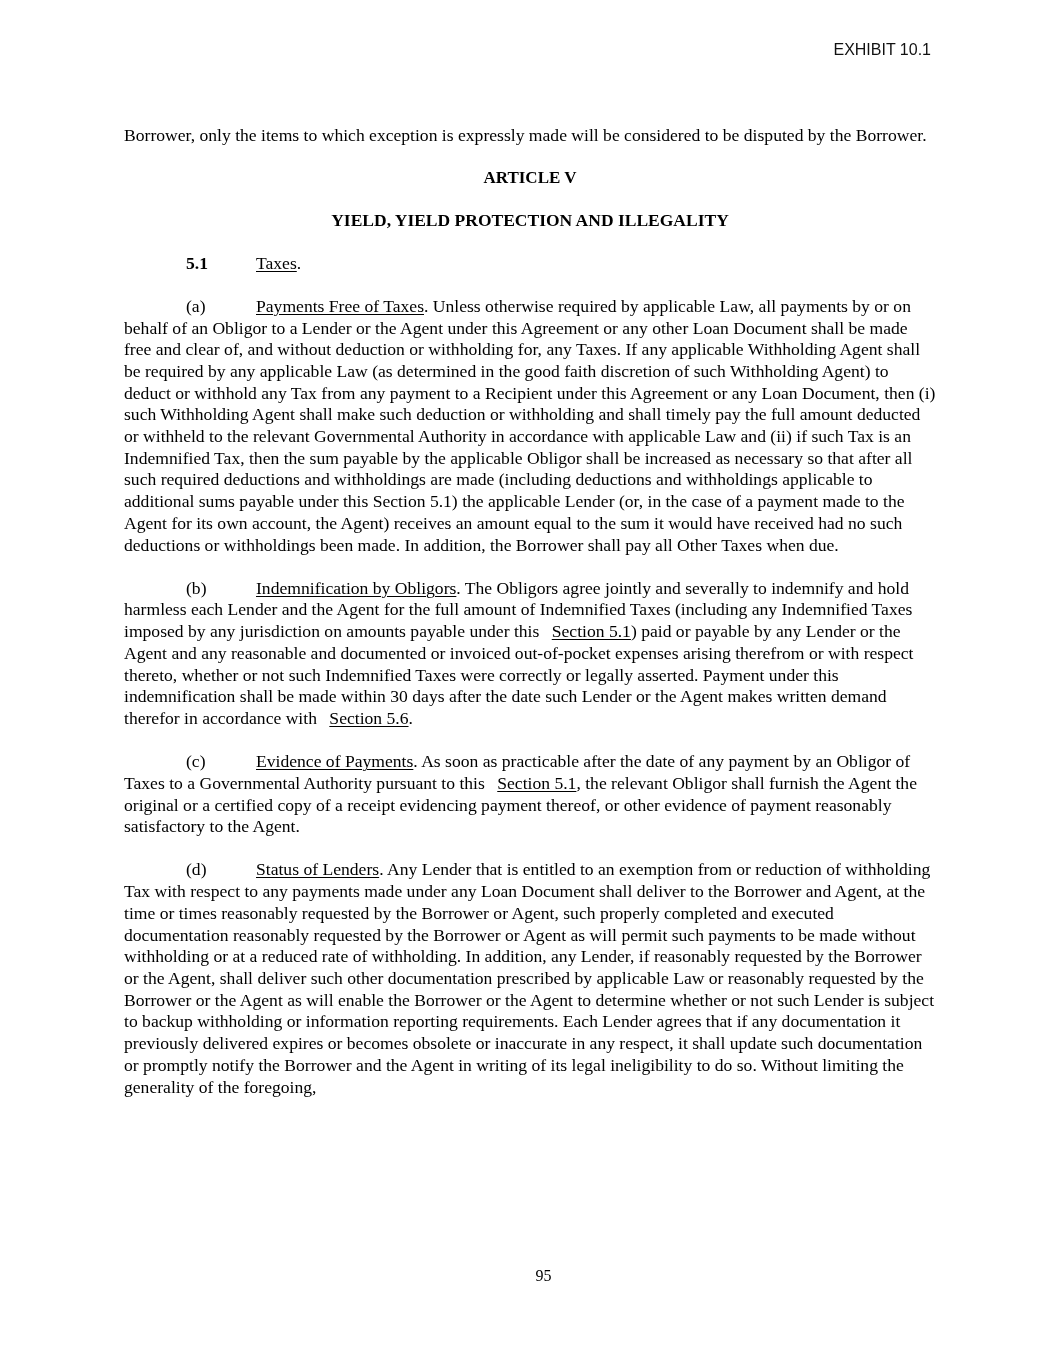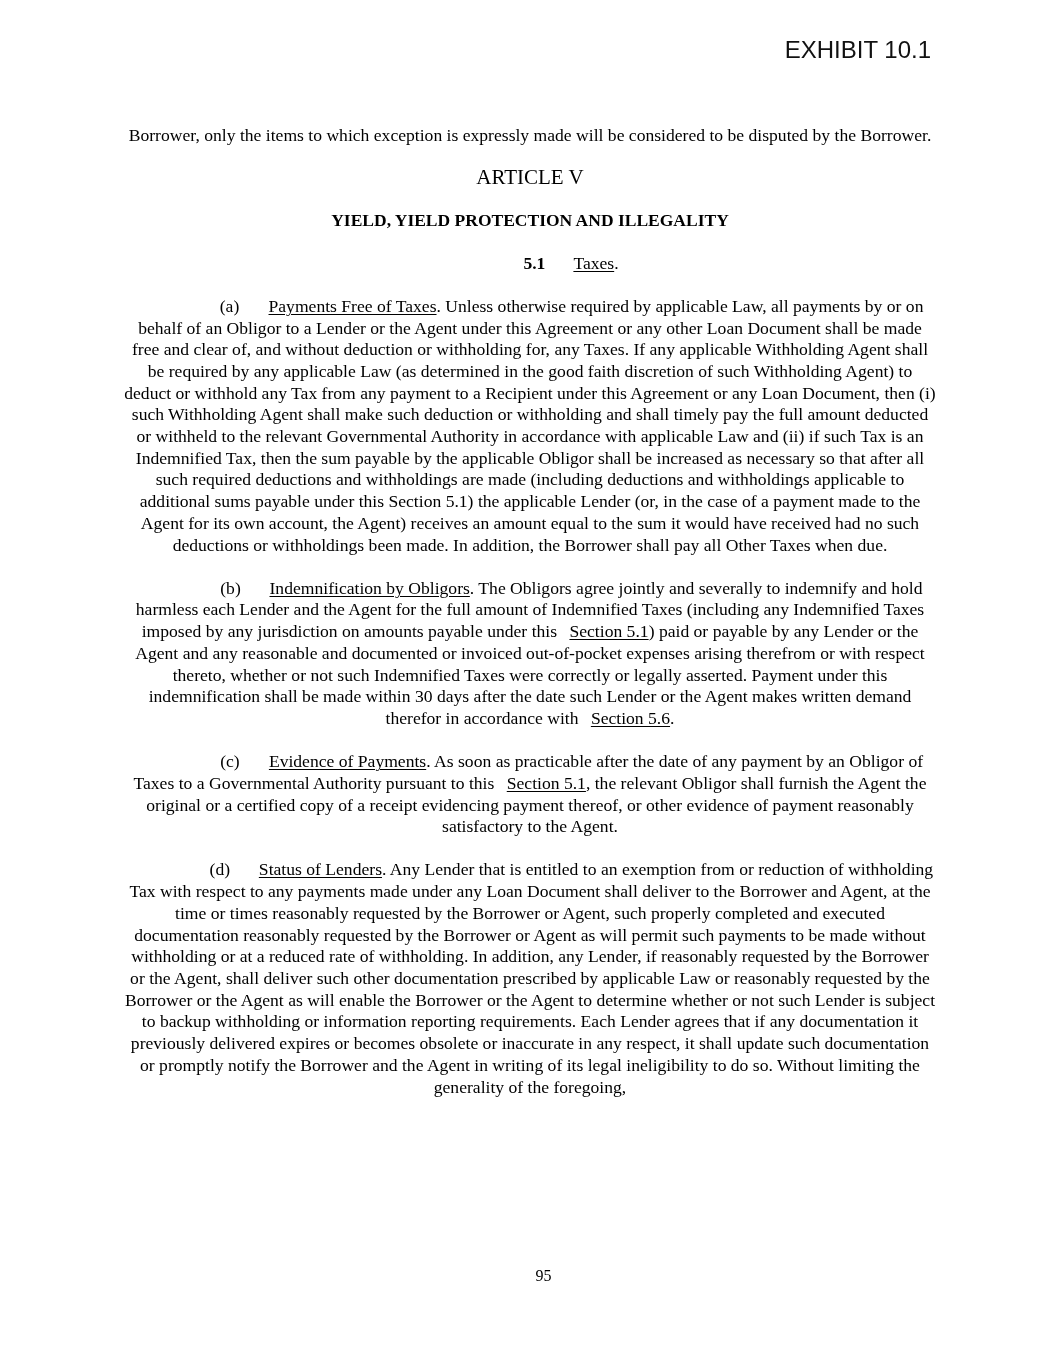--- a/index.html
+++ b/index.html
@@ -15,41 +15,41 @@
       color: #000000;
       font-family: "Liberation Serif", serif;
       font-size: 17.6px;
       line-height: 21.7px;
     }
     .exhibit {
       position: absolute;
       top: 38px;
       right: 124px;
       font-family: "Liberation Sans", sans-serif;
-      font-size: 24px;
+      font-size: 16px;
       line-height: 24px;
       color: #111111;
     }
     .page {
       position: absolute;
       left: 124px;
       top: 125px;
       width: 812px;
     }
     p {
       margin: 0;
-      text-align: center;
+      text-align: left;
     }
     .intro {
       margin-bottom: 20px;
     }
     .article-title {
       text-align: center;
-      font-weight: normal;
-      font-size: 21px;
+      font-weight: bold;
+      font-size: 17px;
       margin-bottom: 22px;
     }
     .article-subtitle {
       text-align: center;
       font-weight: bold;
       font-size: 17.5px;
       margin-bottom: 21px;
     }
     .section-heading {
       margin-left: 62px;

